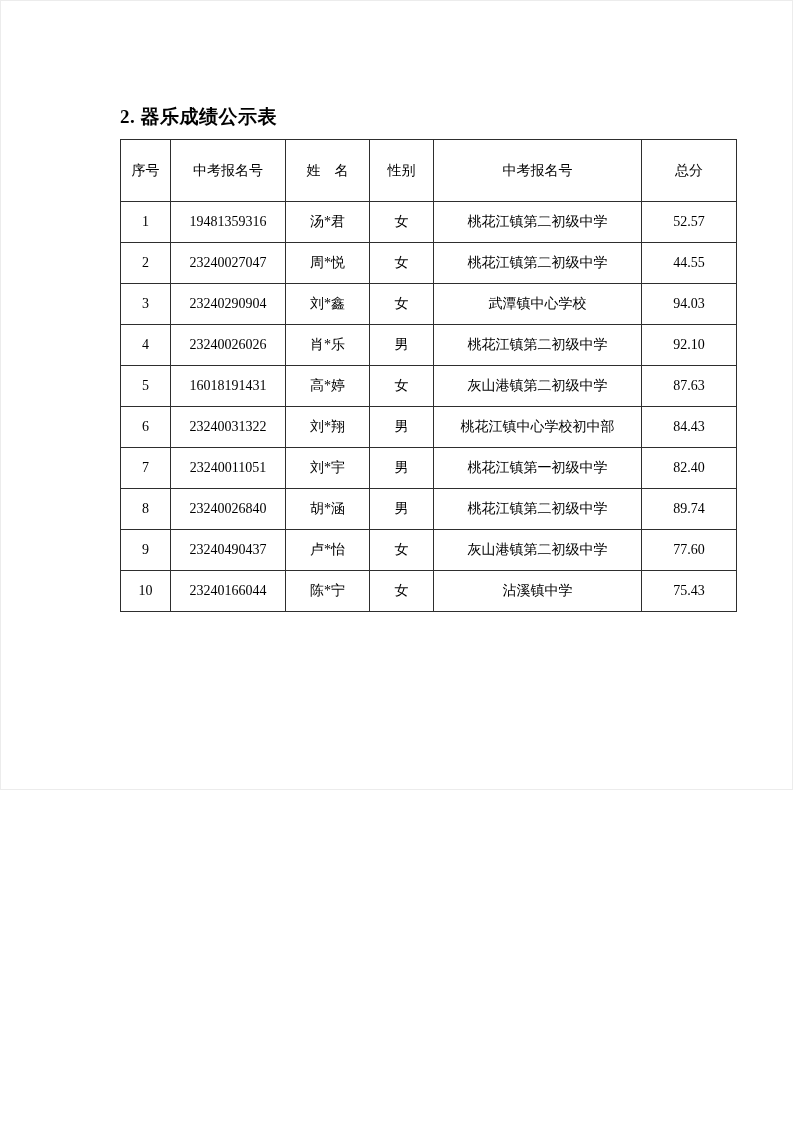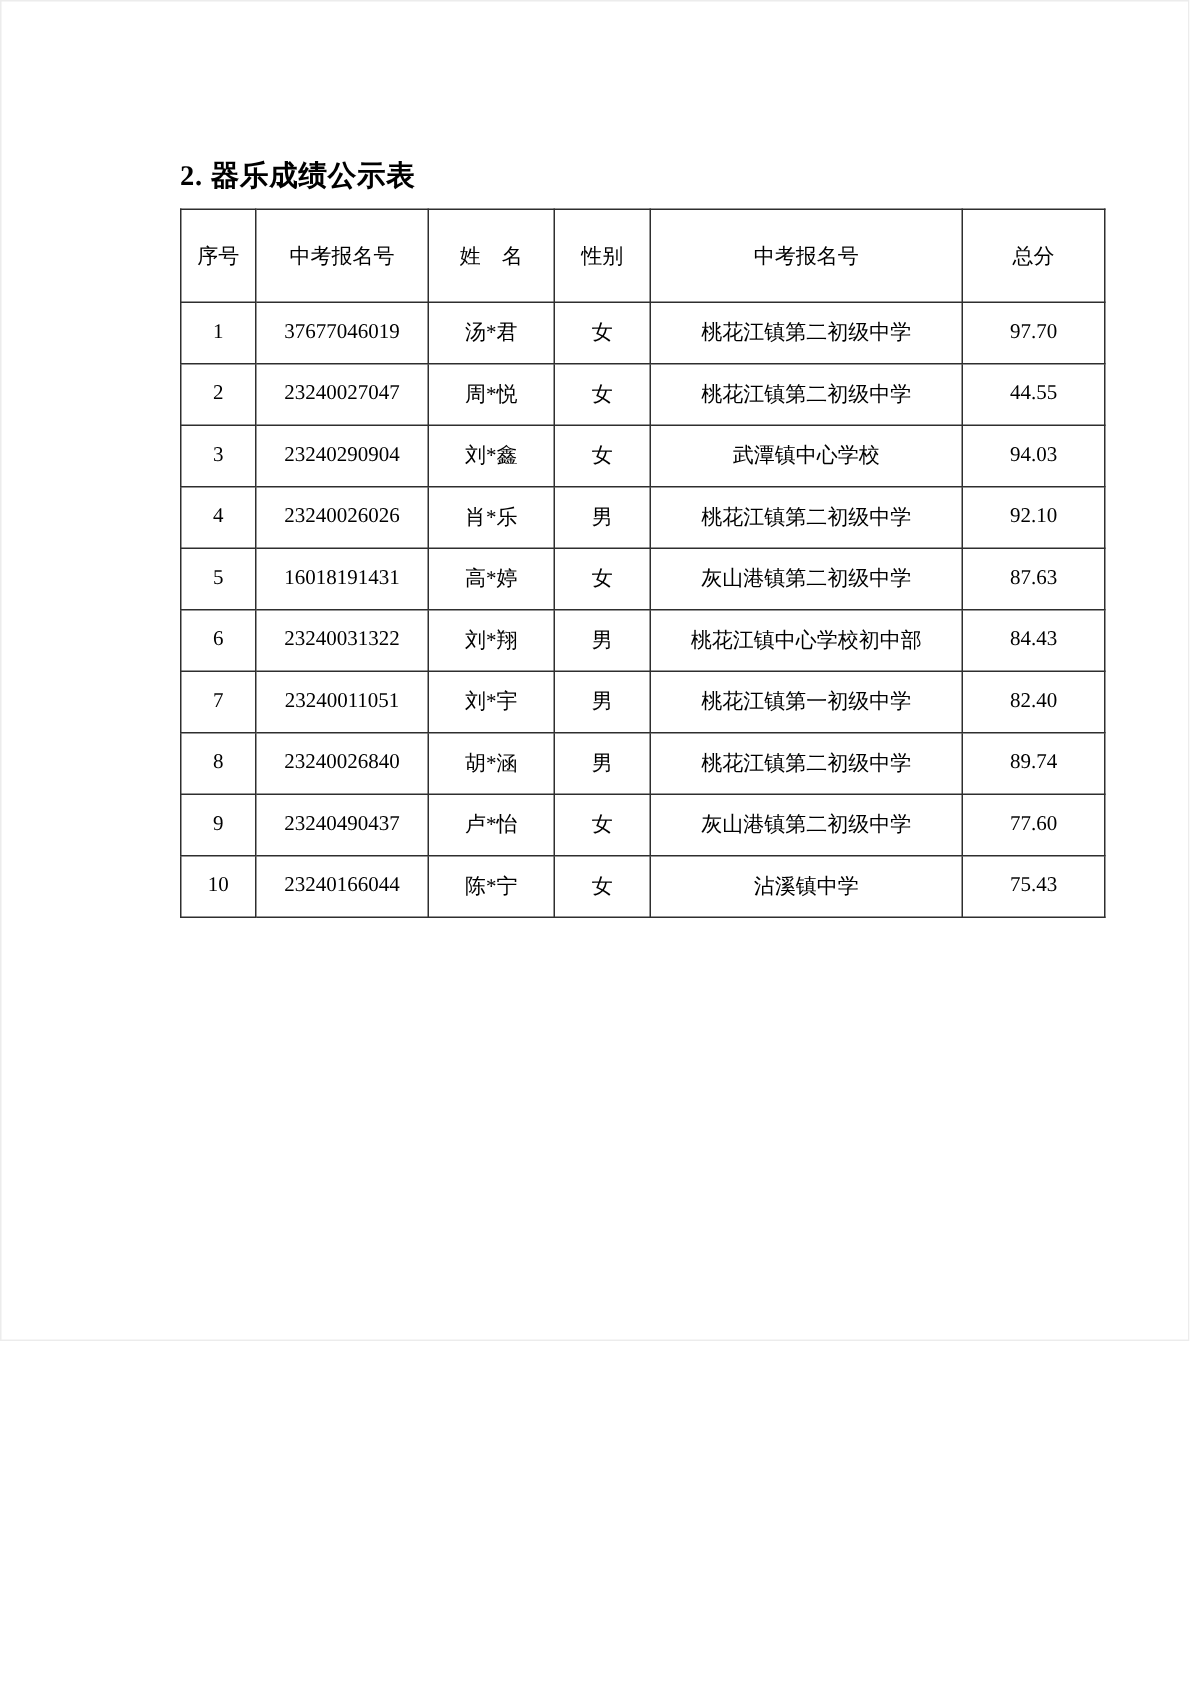--- a/index.html
+++ b/index.html
@@ -1,19 +1,19 @@
 <!DOCTYPE html>
 <html><head>
 <meta charset="utf-8">
 <style>
   html, body { margin: 0; padding: 0; background: #ffffff; }
   .page {
     position: relative;
     width: 793px;
-    height: 894px;
+    height: 790px;
     background: #ffffff;
     box-sizing: border-box;
     border: 1px solid #ececec;
     font-family: "Liberation Serif", serif;
     color: #000000;
     overflow: hidden;
   }
   .title {
     position: absolute;
     left: 119px;
@@ -83,25 +83,25 @@
           <th>中考报名号</th>
           <th>姓　名</th>
           <th>性别</th>
           <th>中考报名号</th>
           <th>总分</th>
         </tr>
     </thead>
     <tbody>
         <tr>
           <td>1</td>
-          <td>37677046019</td>
+          <td>19481359316</td>
           <td>汤*君</td>
           <td>女</td>
           <td>桃花江镇第二初级中学</td>
-          <td>97.70</td>
+          <td>52.57</td>
         </tr>
         <tr>
           <td>2</td>
           <td>23240027047</td>
           <td>周*悦</td>
           <td>女</td>
           <td>桃花江镇第二初级中学</td>
           <td>44.55</td>
         </tr>
         <tr>

